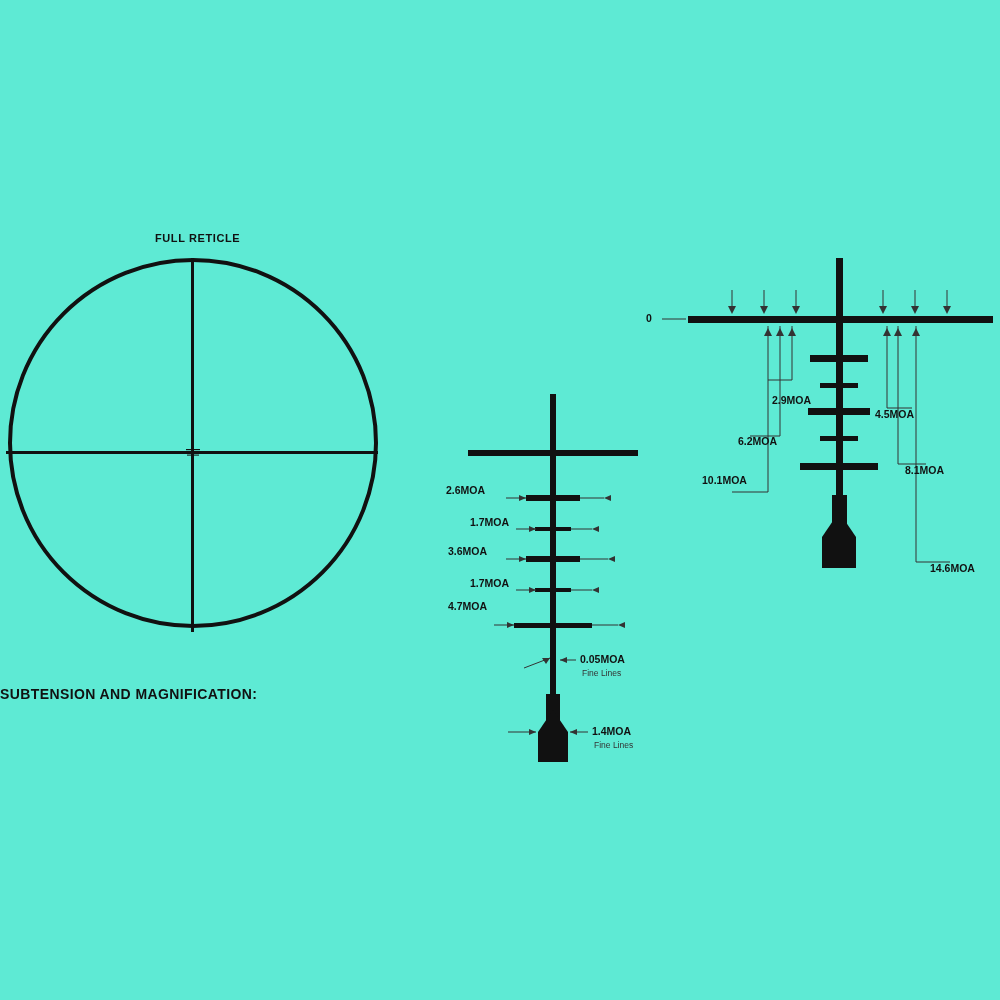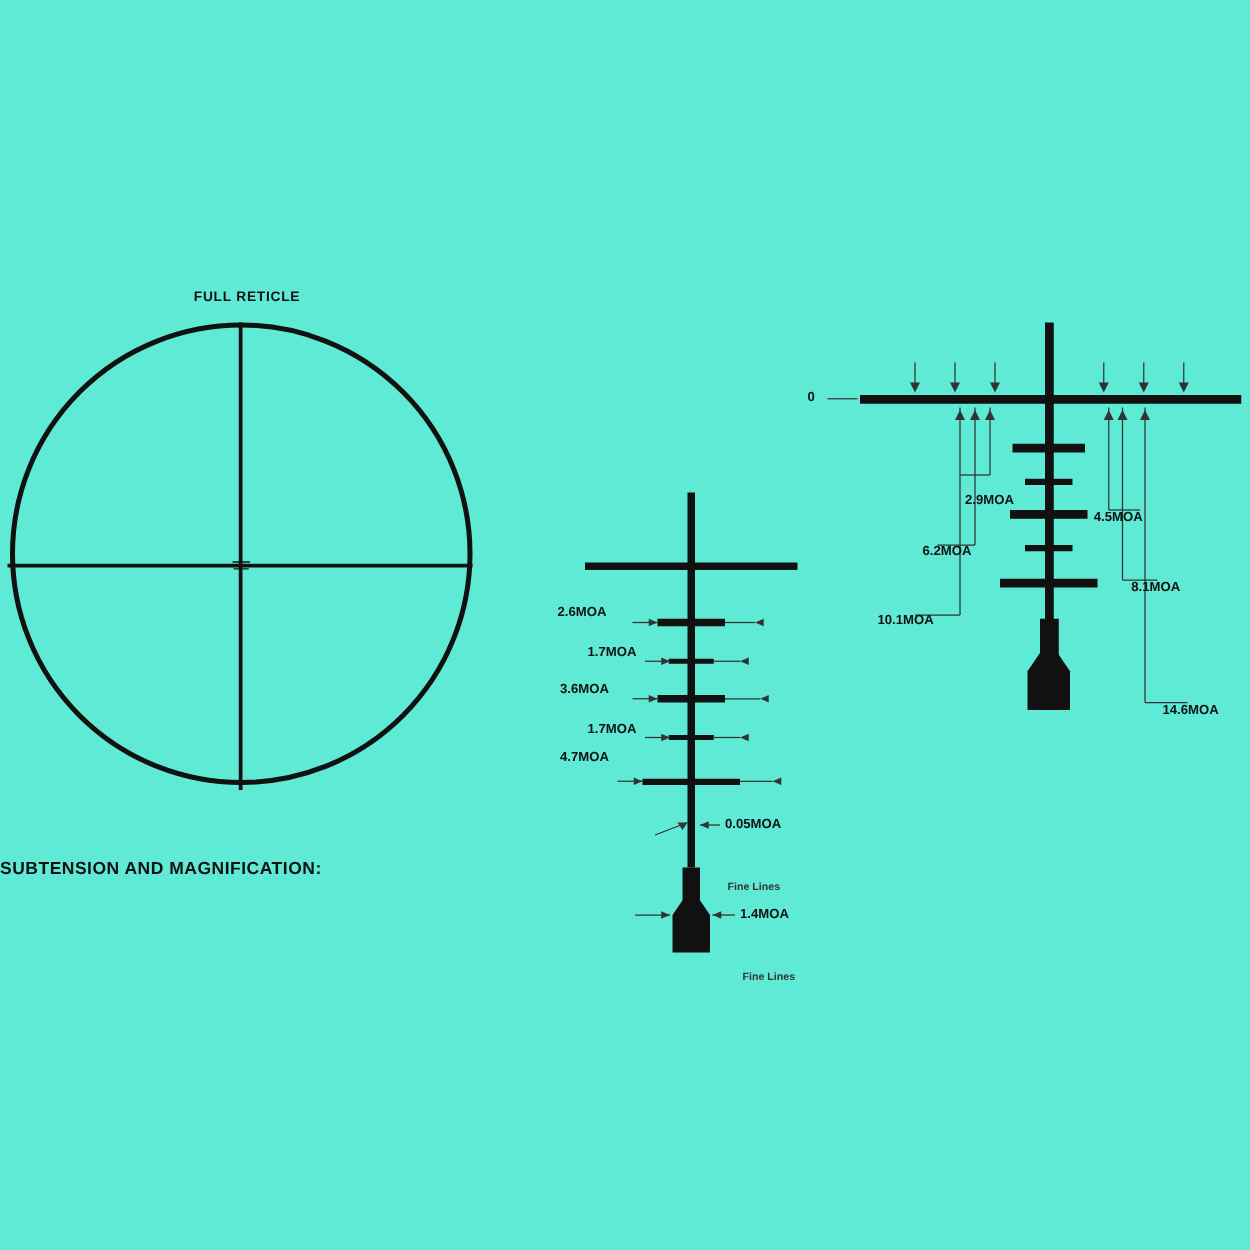--- a/index.html
+++ b/index.html
@@ -83,24 +83,23 @@
   .lbl {
     position: absolute;
     font-size: 10.5px;
     font-weight: bold;
     color: #111;
     white-space: nowrap;
   }
   .lbl-sub {
     position: absolute;
     font-size: 8.5px;
-    font-weight: bold;
+    font-weight: normal;
     color: #333;
     white-space: nowrap;
-    margin-top: 36px;
   }
   svg { display: block; overflow: visible; }
 </style>
 </head>
 <body>
 
 <div id="page">
 
   <div class="abs" id="full-reticle-title">FULL RETICLE</div>
 
@@ -252,17 +251,17 @@
         <polygon points="276,78 272,86 280,86"></polygon>
       </g>
     </svg>
 
     <div class="lbl" style="left:6px; top:62px;">0</div>
 
     <div class="lbl" style="left:132px; top:144px;">2.9MOA</div>
     <div class="lbl" style="left:235px; top:158px;">4.5MOA</div>
     <div class="lbl" style="left:98px; top:185px;">6.2MOA</div>
     <div class="lbl" style="left:265px; top:214px;">8.1MOA</div>
-    <div class="lbl" style="left:62px; top:240px;">10.1MOA</div>
+    <div class="lbl" style="left:62px; top:224px;">10.1MOA</div>
     <div class="lbl" style="left:290px; top:312px;">14.6MOA</div>
   </div>
 
 </div>
 
 </body></html>

